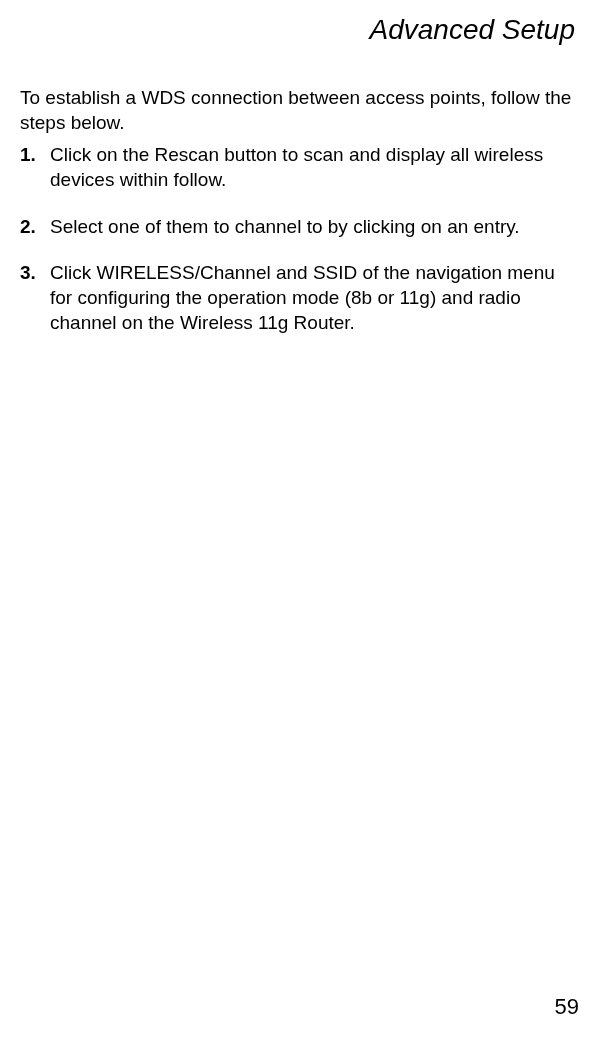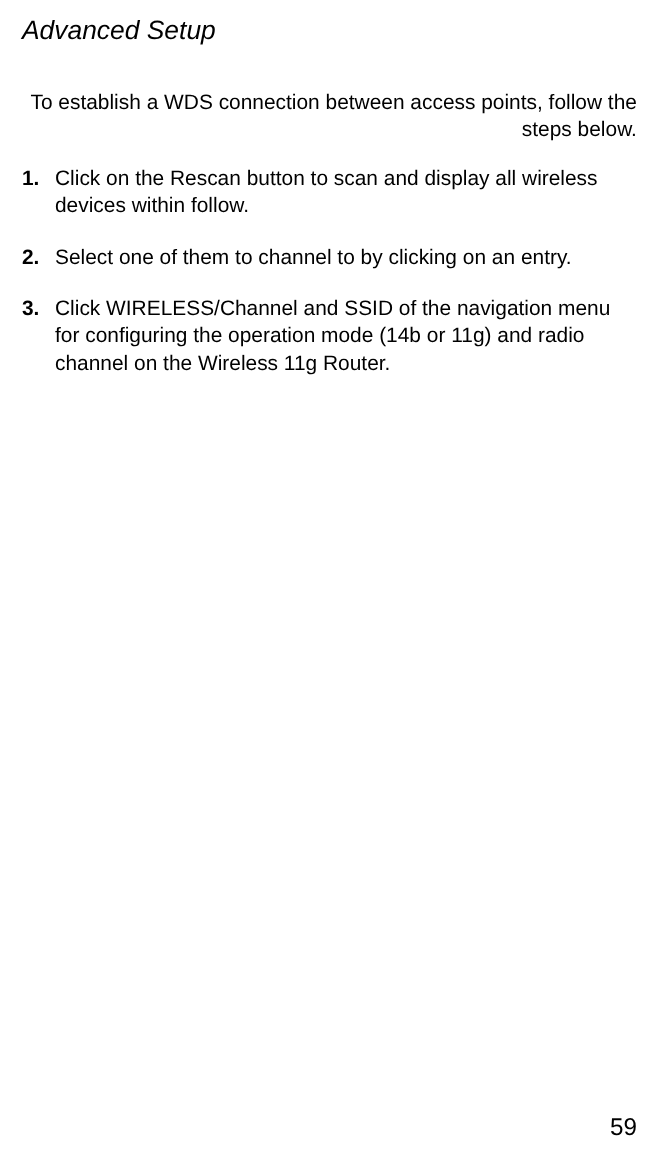--- a/index.html
+++ b/index.html
@@ -10,51 +10,51 @@
     body {
       width: 599px;
       height: 1046px;
       background: #ffffff;
       font-family: Arial, Helvetica, sans-serif;
       color: #000000;
       position: relative;
       padding: 14px 20px 20px 20px;
     }
     .header-title {
+      text-align: right;
       font-style: italic;
-      font-size: 24px;
+      font-size: 28px;
       margin-right: 4px;
       margin-bottom: 40px;
     }
     .intro-text {
       font-size: 19px;
       line-height: 1.3;
-      margin-bottom: 20px;
-      text-align: right;
+      margin-bottom: 8px;
     }
     .steps {
       list-style: none;
     }
     .step-item {
       display: flex;
       margin-bottom: 22px;
       font-size: 19px;
       line-height: 1.3;
     }
     .step-number {
       font-weight: bold;
       min-width: 30px;
       flex-shrink: 0;
     }
     .step-text {
       flex: 1;
     }
     .page-number {
       position: absolute;
-      bottom: 8px;
+      bottom: 26px;
       right: 20px;
       font-size: 22px;
     }
   </style>
 </head>
 <body>
 
 <div class="header-title">Advanced Setup</div>
 
 <div class="intro-text">To establish a WDS connection between access points, follow the steps below.</div>
@@ -63,17 +63,17 @@
   <li class="step-item">
     <span class="step-number">1.</span>
     <span class="step-text">Click on the Rescan button to scan and display all wireless devices within follow.</span>
   </li>
   <li class="step-item">
     <span class="step-number">2.</span>
     <span class="step-text">Select one of them to channel to by clicking on an entry.</span>
   </li>
   <li class="step-item">
     <span class="step-number">3.</span>
-    <span class="step-text">Click WIRELESS/Channel and SSID of the navigation menu for configuring the operation mode (14b or 11g) and radio channel on the Wireless 11g Router.</span>
+    <span class="step-text">Click WIRELESS/Channel and SSID of the navigation menu for configuring the operation mode (8b or 11g) and radio channel on the Wireless 11g Router.</span>
   </li>
 </ol>
 
 <div class="page-number">59</div>
 
 </body></html>

